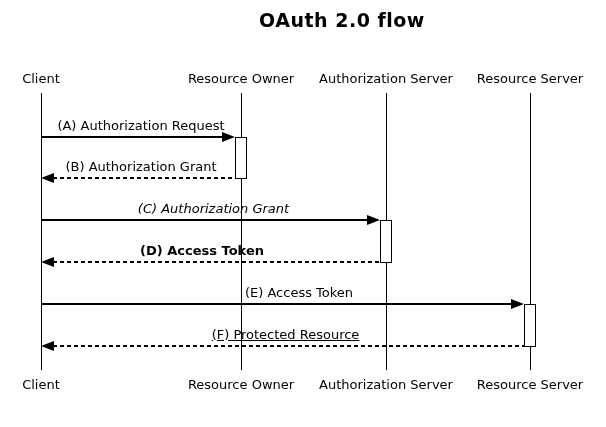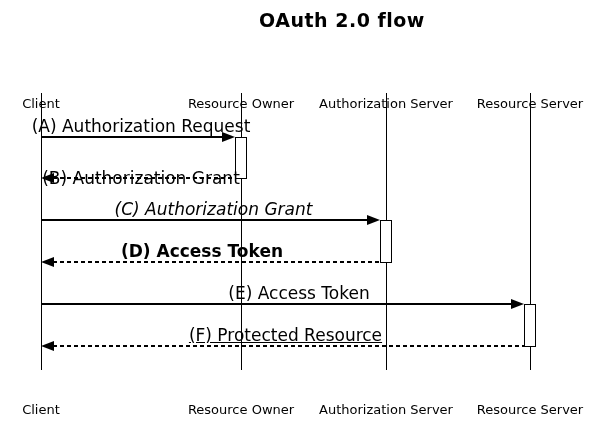--- a/index.html
+++ b/index.html
@@ -26,38 +26,37 @@
     font-weight: bold;
     letter-spacing: 0.5px;
     padding-left: 39px;
   }
   .actor-label {
     position: absolute;
     font-size: 13px;
     line-height: 16px;
     white-space: nowrap;
     transform: translateX(-50%);
-    margin-top: 25px;
   }
   .lifeline {
     position: absolute;
     width: 1px;
     background: #000000;
   }
   .activation {
     position: absolute;
     width: 12px;
     background: #ffffff;
     border: 1px solid #000000;
     box-sizing: border-box;
     z-index: 2;
   }
   .msg-label {
     position: absolute;
-    font-size: 17px;
+    font-size: 13px;
     line-height: 16px;
     white-space: nowrap;
     transform: translateX(-50%);
     background: transparent;
     z-index: 4;
   }
   .line-solid {
     position: absolute;
     height: 2px;
     background: #000000;
@@ -116,21 +115,21 @@
       <div class="activation" style="left: 235px; top: 137px; height: 42px;"></div>
       <div class="activation" style="left: 380px; top: 220px; height: 43px;"></div>
       <div class="activation" style="left: 524px; top: 304px; height: 43px;"></div>
     </div>
   <div id="messages-layer">
       <div class="line-solid" style="left: 41px; top: 136px; width: 183px;"></div>
       <div class="head-right" style="left: 222px; top: 132px;"></div>
       <div class="msg-label" style="left: 141px; top: 118px;">(A) Authorization Request</div>
       <div class="line-dashed" style="left: 53px; top: 177px; width: 182px;"></div>
       <div class="head-left" style="left: 41px; top: 173px;"></div>
-      <div class="msg-label" style="left: 141px; top: 159px; margin-top: 11px;">(B) Authorization Grant</div>
+      <div class="msg-label" style="left: 141px; top: 159px;">(B) Authorization Grant</div>
       <div class="line-solid" style="left: 41px; top: 219px; width: 328px;"></div>
       <div class="head-right" style="left: 367px; top: 215px;"></div>
       <div class="msg-label" style="left: 213.5px; top: 201px; font-style: italic;">(C) Authorization Grant</div>
       <div class="line-dashed" style="left: 53px; top: 261px; width: 327px;"></div>
       <div class="head-left" style="left: 41px; top: 257px;"></div>
       <div class="msg-label" style="left: 202px; top: 243px; font-weight: bold;">(D) Access Token</div>
       <div class="line-solid" style="left: 41px; top: 303px; width: 472px;"></div>
       <div class="head-right" style="left: 511px; top: 299px;"></div>
       <div class="msg-label" style="left: 299px; top: 285px;">(E) Access Token</div>
       <div class="line-dashed" style="left: 53px; top: 345px; width: 471px;"></div>

